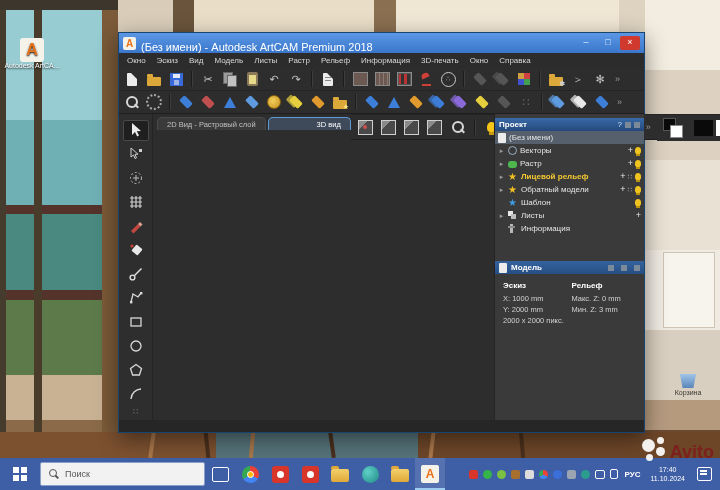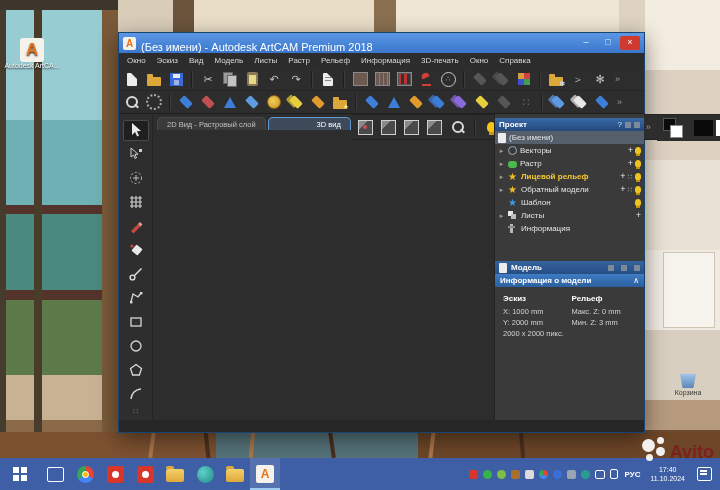--- a/index.html
+++ b/index.html
@@ -609,25 +609,20 @@
 
     <div class="mhead">
       <span class="ti docw"></span>
       <span>Модель</span>
       <span class="sp" style="flex:1;"></span>
       <span class="hsq"></span>
       <span class="hsq"></span>
       <span class="hsq"></span>
     </div>
 
-    <div class="ihead">
-      <span>Информация о модели</span>
-      <span style="flex:1;"></span>
-      <span style="font-weight:normal;">∧</span>
-    </div>
 
     <div class="infobody">
       <div class="infocol">
         <div class="t">Эскиз</div>
         <div class="l">X: 1000 mm</div>
         <div class="l">Y: 2000 mm</div>
         <div class="l">2000 x 2000 пикс.</div>
       </div>
       <div class="infocol">
         <div class="t">Рельеф</div>
@@ -641,20 +636,24 @@
 </div>
 
 <div class="taskbar">
   <div class="startbtn">
     <div class="winlogo">
         <i></i>
         <i></i>
         <i></i>
         <i></i>
       </div>
+  </div>
+  <div class="searchbox">
+    <span class="mg"></span>
+    <span class="ph">Поиск</span>
   </div>
   <div class="tb-ico">
       <span class="taskview"></span>
     </div>
   <div class="tb-ico">
       <span class="chrome"></span>
     </div>
   <div class="tb-ico">
       <span class="redapp"></span>
     </div>

